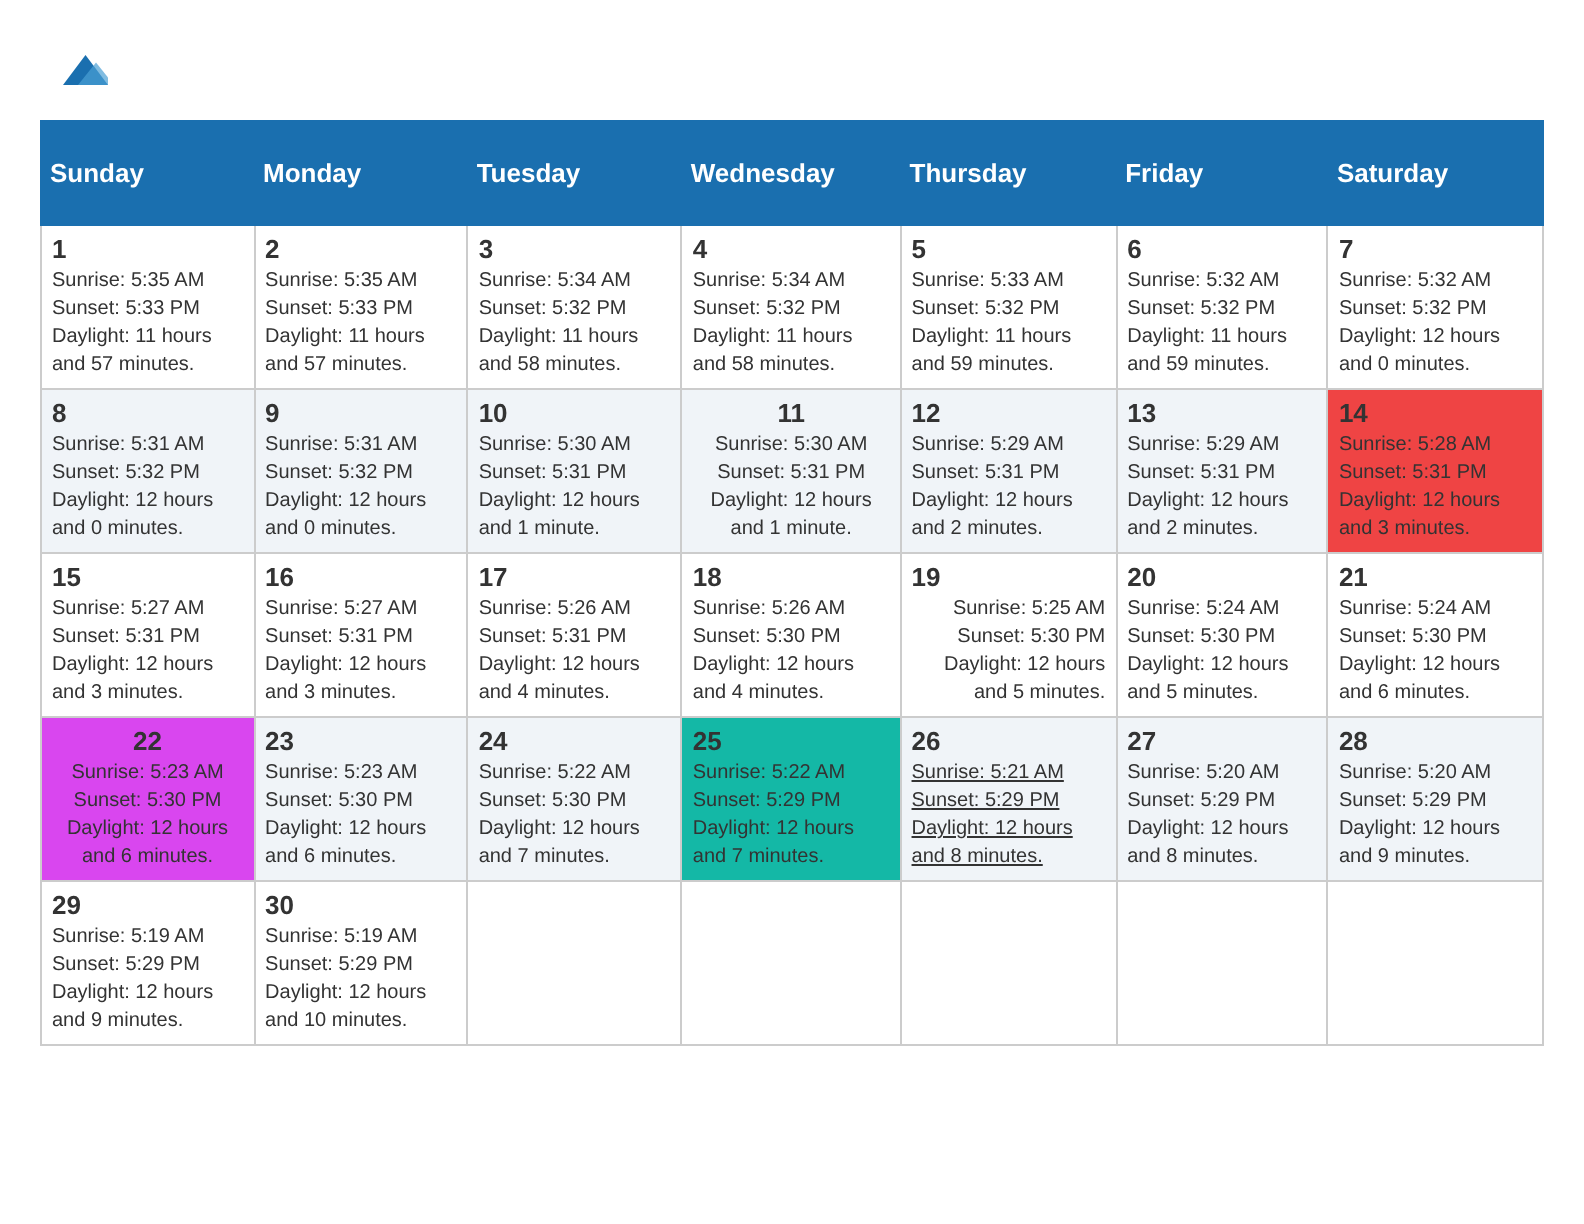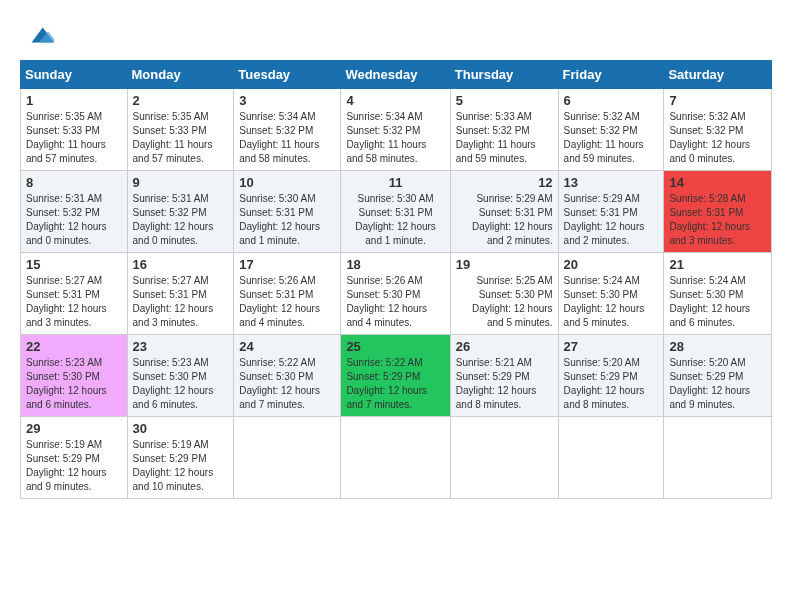--- a/index.html
+++ b/index.html
@@ -47,21 +47,21 @@
       color: #555;
     }
     .calendar-table {
       width: 100%;
       border-collapse: collapse;
       font-size: 11px;
     }
     .calendar-table th {
       background-color: #1a6faf;
       color: #fff;
-      padding: 6px 4px;
+      padding: 18px 4px;
       text-align: left;
       font-size: 13px;
       font-weight: bold;
       border: 1px solid #1a6faf;
     }
     .calendar-table td {
       border: 1px solid #ccc;
       padding: 4px 5px;
       vertical-align: top;
       width: 113px;
@@ -197,21 +197,21 @@
 Daylight: 12 hours
 and 1 minute.</div>
         </td>
         <td style="background: rgb(240, 244, 248); text-align: center;">
           <span class="day-number">11</span>
           <div class="day-info" style="white-space: pre-line;">Sunrise: 5:30 AM
 Sunset: 5:31 PM
 Daylight: 12 hours
 and 1 minute.</div>
         </td>
-        <td style="background: rgb(240, 244, 248); text-align: right;">
+        <td style="background: rgb(240, 244, 248);">
           <span class="day-number">12</span>
           <div class="day-info" style="white-space: pre-line;">Sunrise: 5:29 AM
 Sunset: 5:31 PM
 Daylight: 12 hours
 and 2 minutes.</div>
         </td>
         <td style="background: rgb(240, 244, 248);">
           <span class="day-number">13</span>
           <div class="day-info" style="white-space: pre-line;">Sunrise: 5:29 AM
 Sunset: 5:31 PM
@@ -271,51 +271,51 @@
         </td>
         <td>
           <span class="day-number">21</span>
           <div class="day-info" style="white-space: pre-line;">Sunrise: 5:24 AM
 Sunset: 5:30 PM
 Daylight: 12 hours
 and 6 minutes.</div>
         </td>
       </tr>
       <tr>
-        <td style="background: #f0abfc;">
+        <td style="background: #d946ef; text-align: center;">
           <span class="day-number">22</span>
           <div class="day-info" style="white-space: pre-line;">Sunrise: 5:23 AM
 Sunset: 5:30 PM
 Daylight: 12 hours
 and 6 minutes.</div>
         </td>
         <td style="background: rgb(240, 244, 248);">
           <span class="day-number">23</span>
           <div class="day-info" style="white-space: pre-line;">Sunrise: 5:23 AM
 Sunset: 5:30 PM
 Daylight: 12 hours
 and 6 minutes.</div>
         </td>
         <td style="background: rgb(240, 244, 248);">
           <span class="day-number">24</span>
           <div class="day-info" style="white-space: pre-line;">Sunrise: 5:22 AM
 Sunset: 5:30 PM
 Daylight: 12 hours
 and 7 minutes.</div>
         </td>
-        <td style="background: #22c55e;">
+        <td style="background: #14b8a6;">
           <span class="day-number">25</span>
           <div class="day-info" style="white-space: pre-line;">Sunrise: 5:22 AM
 Sunset: 5:29 PM
 Daylight: 12 hours
 and 7 minutes.</div>
         </td>
         <td style="background: rgb(240, 244, 248);">
           <span class="day-number">26</span>
-          <div class="day-info" style="white-space: pre-line;">Sunrise: 5:21 AM
+          <div class="day-info" style="white-space: pre-line; text-decoration: underline;">Sunrise: 5:21 AM
 Sunset: 5:29 PM
 Daylight: 12 hours
 and 8 minutes.</div>
         </td>
         <td style="background: rgb(240, 244, 248);">
           <span class="day-number">27</span>
           <div class="day-info" style="white-space: pre-line;">Sunrise: 5:20 AM
 Sunset: 5:29 PM
 Daylight: 12 hours
 and 8 minutes.</div>

